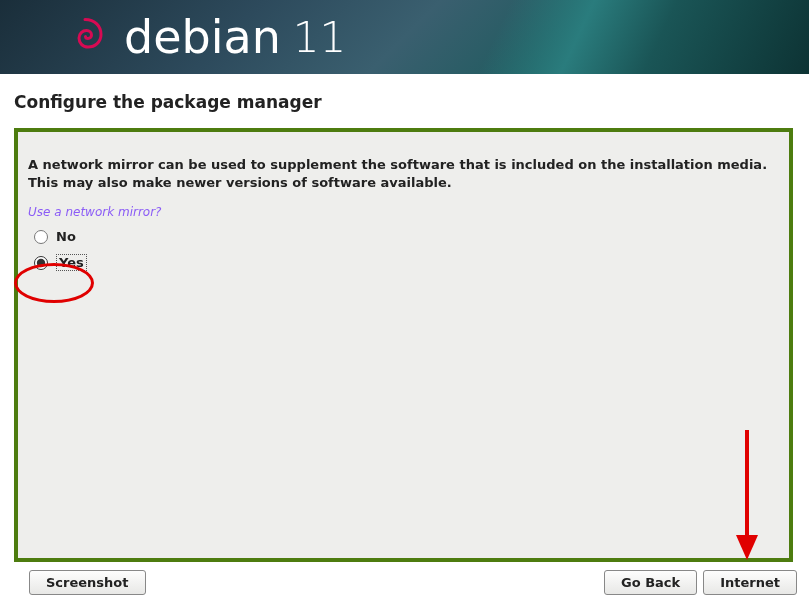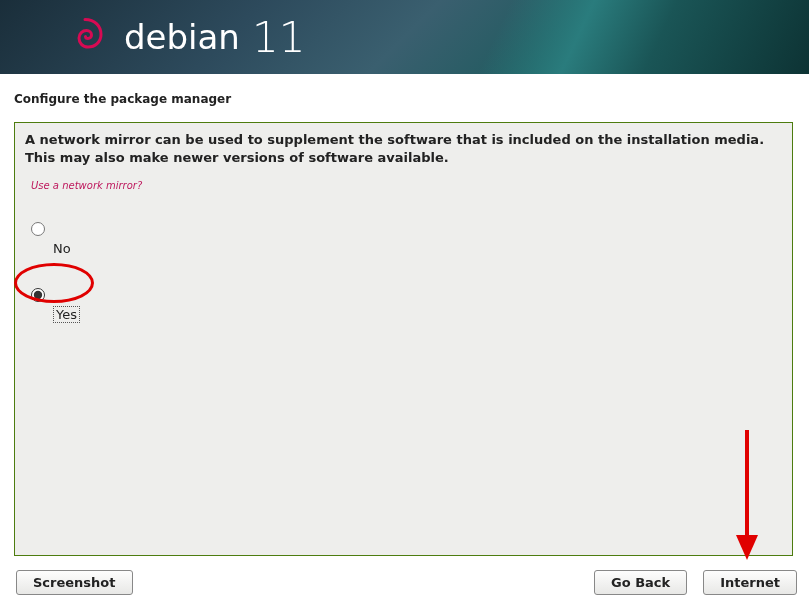--- a/index.html
+++ b/index.html
@@ -39,101 +39,99 @@
       height: 50px;
       position: relative;
       margin-right: 14px;
     }
     .logo-swirl svg {
       width: 100%;
       height: 100%;
     }
     .logo-text {
       color: #fff;
-      font-size: 34px;
+      font-size: 46px;
       font-weight: 400;
       letter-spacing: 0;
       z-index: 1;
     }
     .logo-version {
       color: #fff;
       font-size: 42px;
       font-weight: 300;
       margin-left: 12px;
       z-index: 1;
       text-align: right;
     }
     .content {
       padding: 18px 14px 0 14px;
     }
     .page-title {
-      font-size: 12px;
+      font-size: 17px;
       font-weight: bold;
       color: #222;
       margin-bottom: 16px;
     }
     .panel {
-      border: 1px solid #4d7c0f;
+      border: 4px solid #4d7c0f;
       background: #eeeeec;
       width: 779px;
       height: 434px;
-      padding: 8px 10px;
+      padding: 24px 10px;
       position: relative;
     }
     .desc-text {
       font-size: 13px;
       font-weight: bold;
       color: #222;
       line-height: 1.35;
       margin-bottom: 14px;
     }
     .question-text {
-      font-size: 10px;
+      font-size: 12px;
       font-style: italic;
-      color: #be185d;
-      margin-left: 6px;
+      color: #8b5cf6;
       margin-bottom: 10px;
     }
     .radio-group {
       margin-left: 6px;
     }
     .radio-row {
       display: flex;
       align-items: center;
       margin-bottom: 10px;
       cursor: pointer;
     }
     .radio-row input[type="radio"] {
       width: 14px;
       height: 14px;
       margin-right: 8px;
       accent-color: #333;
     }
     .radio-label {
       font-size: 13px;
-      font-weight: normal;
-      color: #222;
-      margin-top: 40px;
+      font-weight: bold;
+      color: #222;
     }
     .radio-label.focused {
       border: 1px dotted #555;
       padding: 0 2px;
     }
     .button-bar {
       position: absolute;
       bottom: 7px;
-      left: 16px;
+      left: 29px;
       right: 12px;
       display: flex;
       justify-content: space-between;
       align-items: flex-end;
     }
     .button-right {
       display: flex;
-      gap: 16px;
+      gap: 6px;
     }
     .btn {
       border: 1px solid #888;
       background: linear-gradient(#fdfdfd, #e8e8e6);
       border-radius: 3px;
       padding: 4px 16px;
       font-size: 13px;
       font-weight: bold;
       color: #222;
       cursor: pointer;

